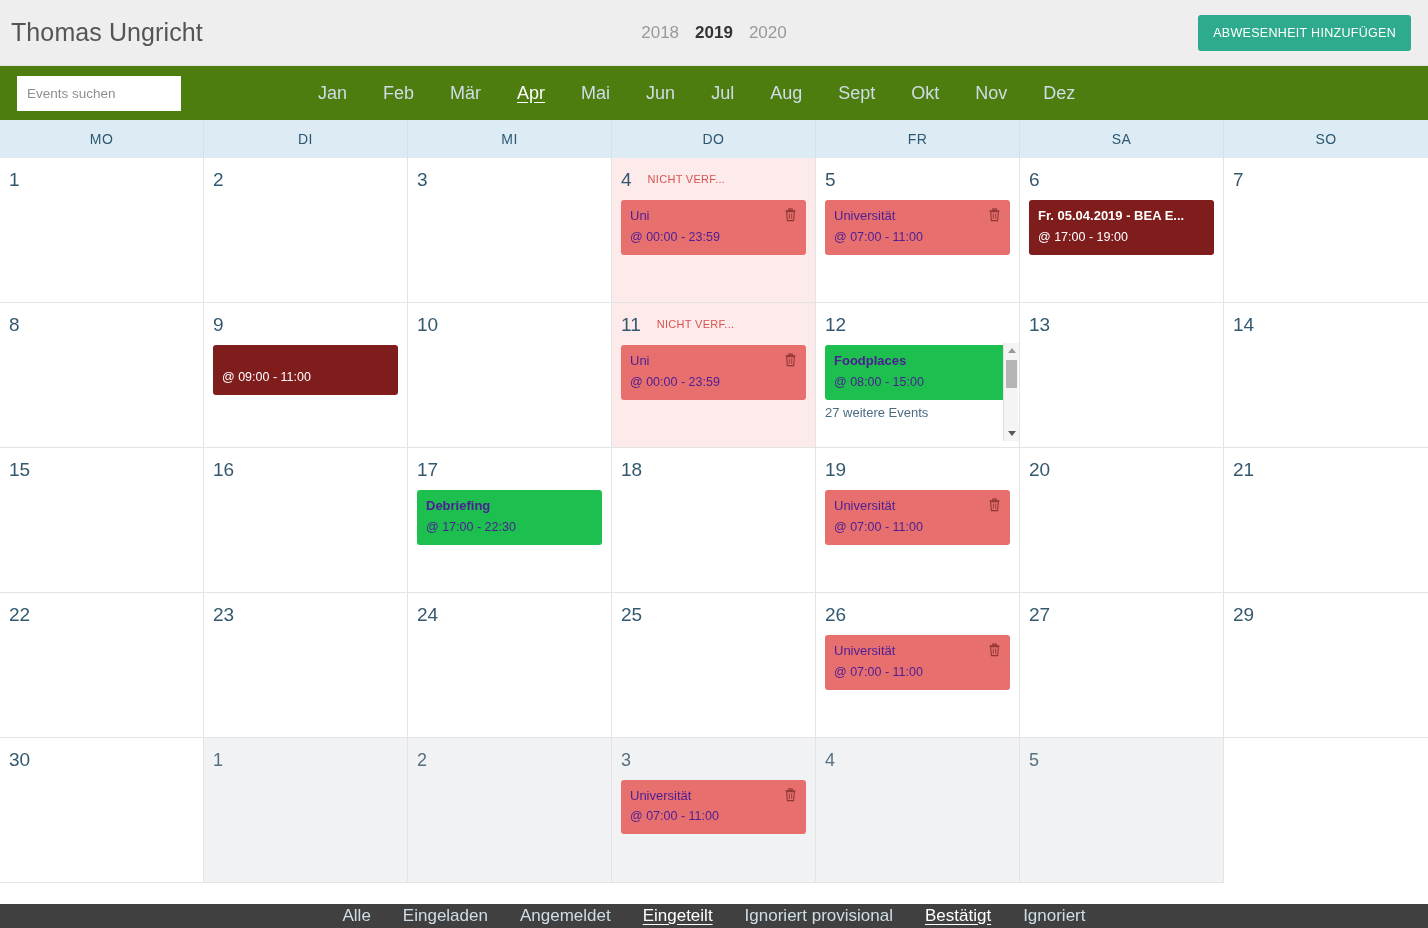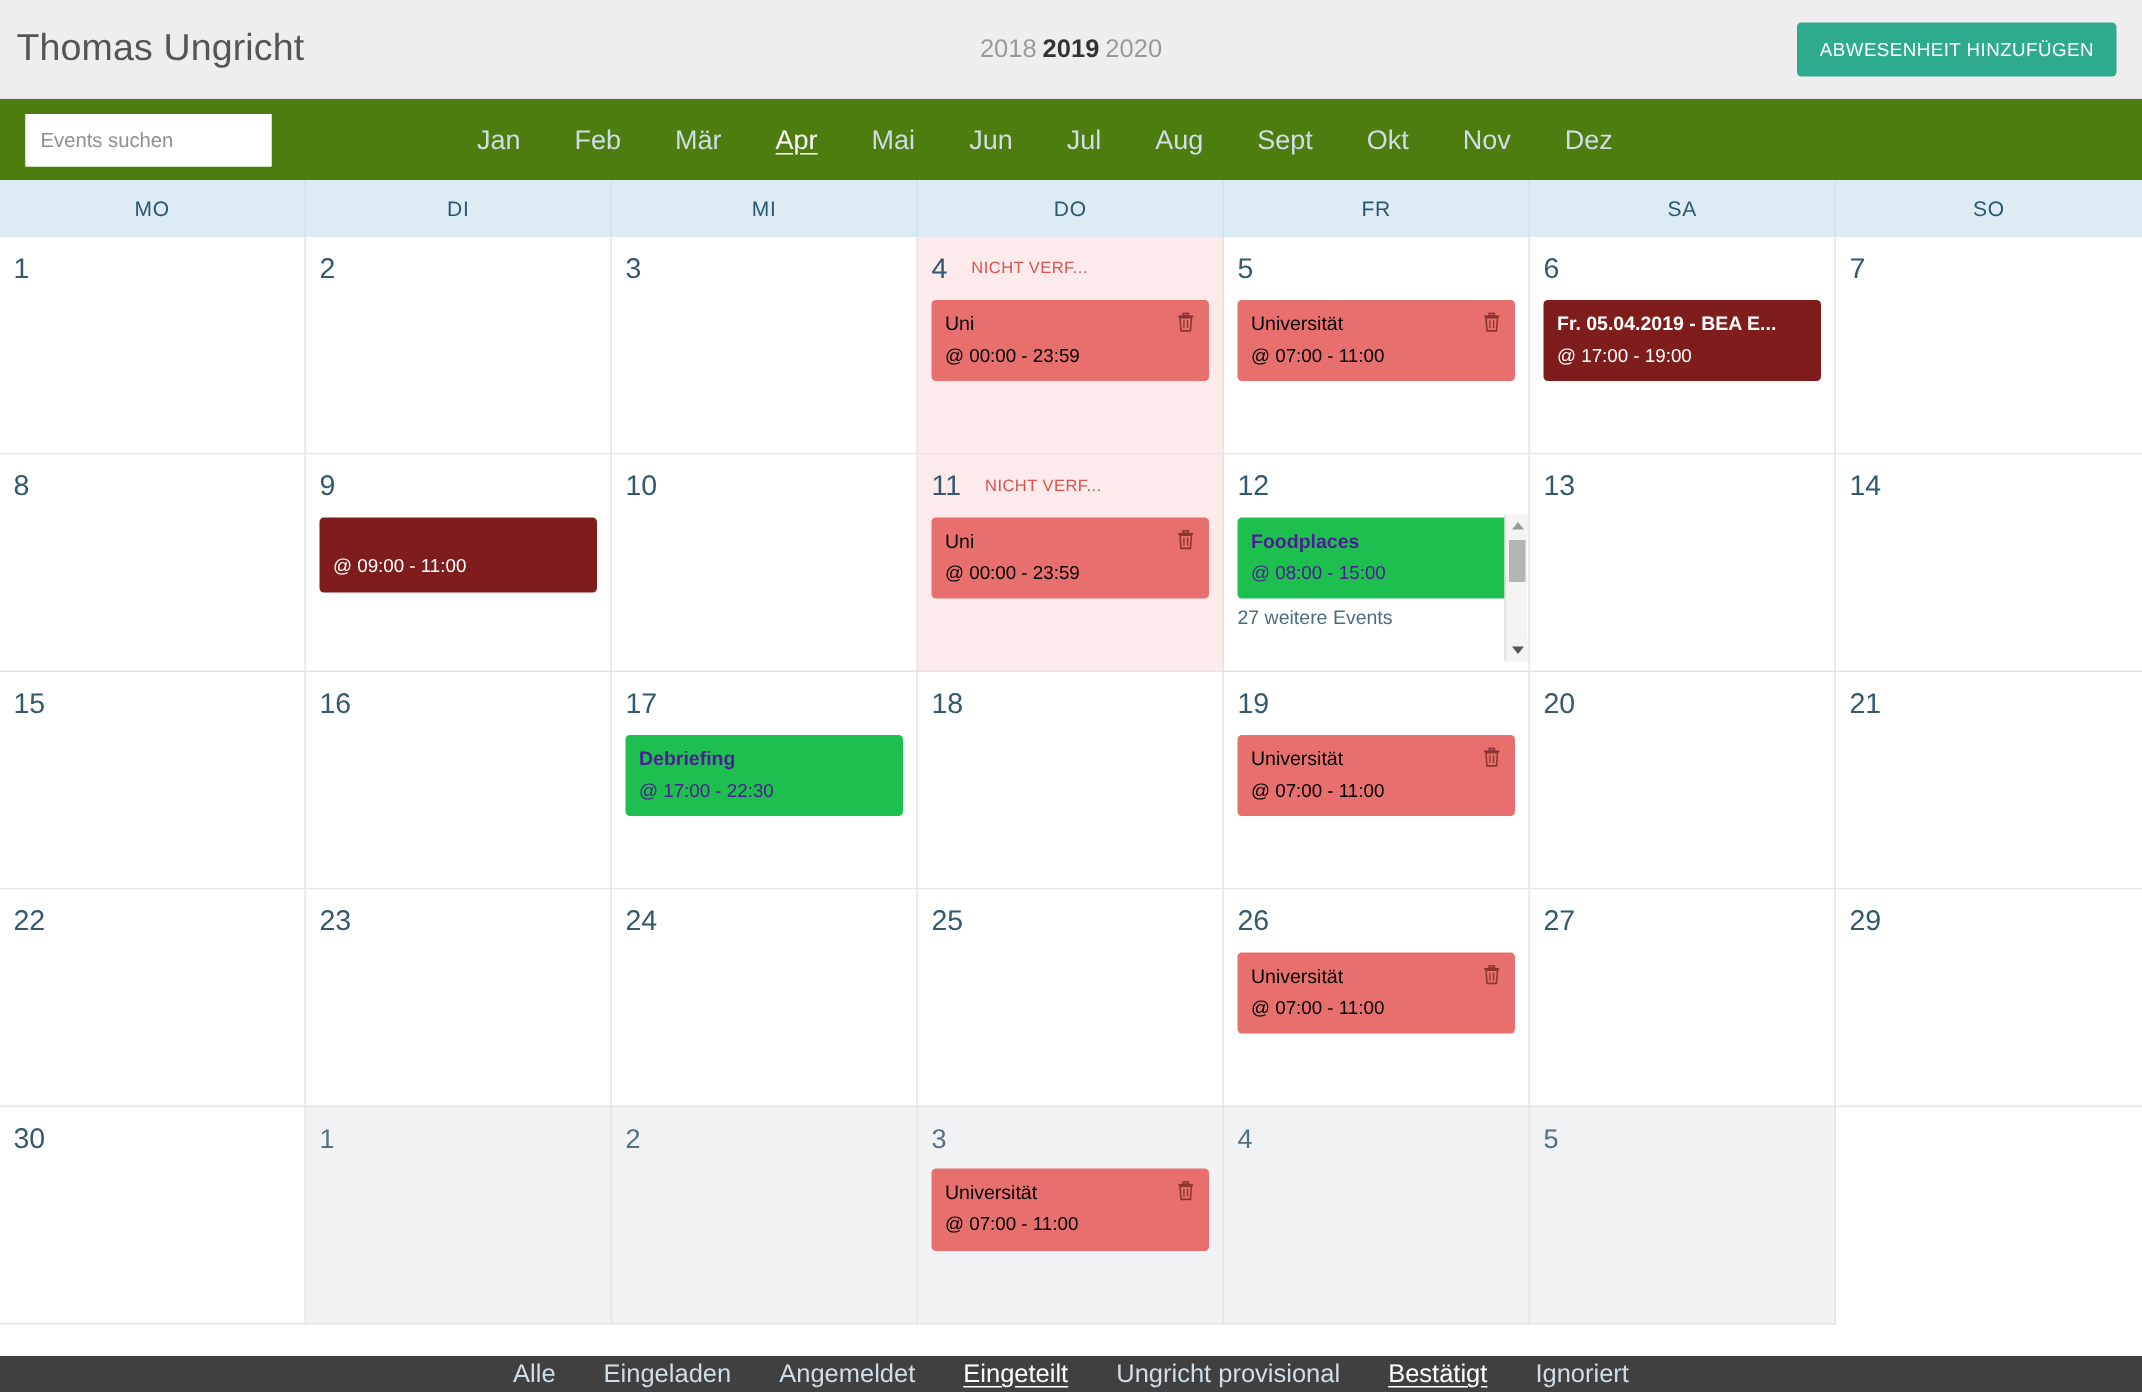--- a/index.html
+++ b/index.html
@@ -25,21 +25,21 @@
     font-weight: 400;
     margin-left: 11px;
     letter-spacing: .1px;
   }
   .year-nav {
     position: absolute;
     left: 0; right: 0;
     display: flex;
     justify-content: center;
     align-items: baseline;
-    gap: 4px;
+    gap: 16px;
     pointer-events: none;
   }
   .year-nav > * { pointer-events: auto; }
   .year {
     font-size: 17px;
     color: #9a9a9a;
     cursor: pointer;
   }
   .year.active {
     color: #333333;
@@ -176,21 +176,21 @@
     line-height: 1.35;
     white-space: nowrap;
     overflow: hidden;
   }
   .chip .time {
     font-size: 12.5px;
     line-height: 1.5;
     margin-top: 3px;
   }
   .chip.red   { background: #e7706e; }
-  .chip.red .title, .chip.red .time { color: #000000; font-weight: normal; }
+  .chip.red .title, .chip.red .time { color: #4c1d95; font-weight: normal; }
   .chip.blue  { background: #7f1d1d; }
   .chip.blue .title, .chip.blue .time { color: #ffffff; }
   .chip.green { background: #1dbf4e; }
   .chip.green .title, .chip.green .time { color: #4c1d95; }
   .chip.notitle .time { margin-top: 16px; }
   .chip.notitle { min-height: 48px; }
 
   .trash {
     position: absolute;
     top: 8px; right: 9px;
@@ -439,16 +439,16 @@
       </div></div>
     <div class="cell othermonth"><span class="daynum">4</span><div class="events"></div></div>
     <div class="cell othermonth"><span class="daynum">5</span><div class="events"></div></div>
   </div>
 
 <div class="filterbar">
     <div class="filter">Alle</div>
     <div class="filter">Eingeladen</div>
     <div class="filter">Angemeldet</div>
     <div class="filter active">Eingeteilt</div>
-    <div class="filter">Ungricht provisional</div>
+    <div class="filter">Ignoriert provisional</div>
     <div class="filter active">Bestätigt</div>
     <div class="filter">Ignoriert</div>
   </div>
 
 </body></html>

